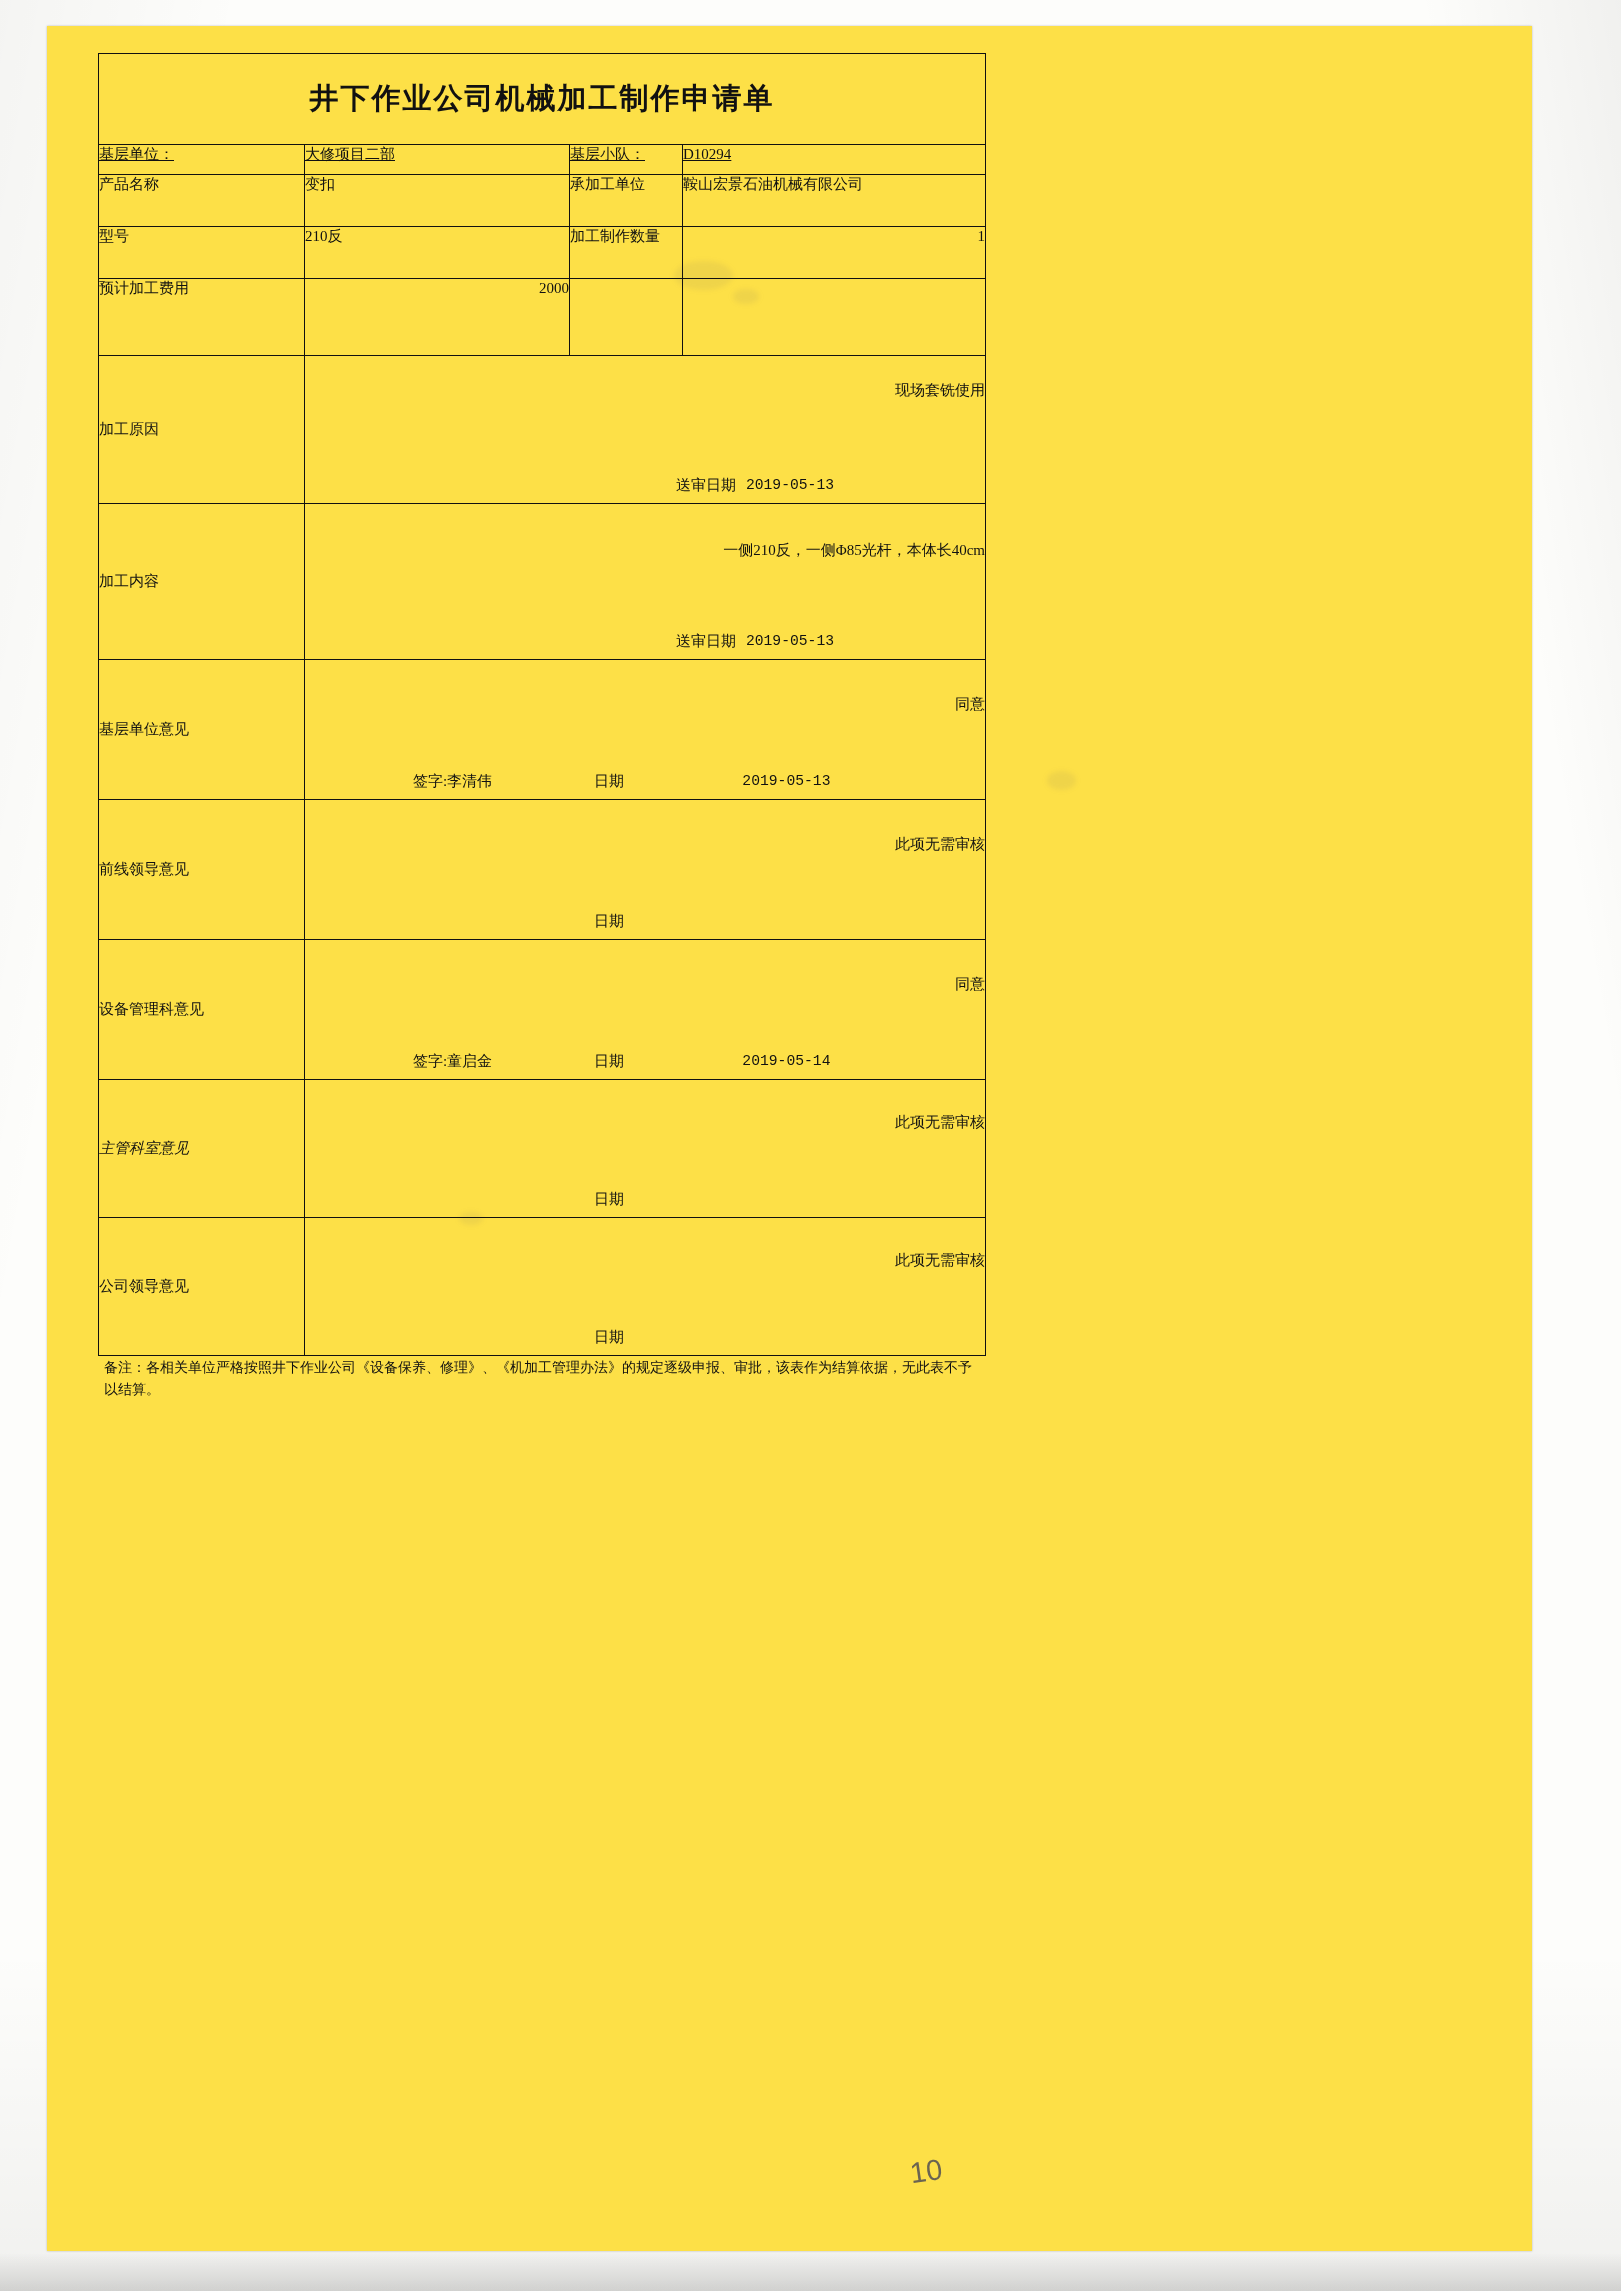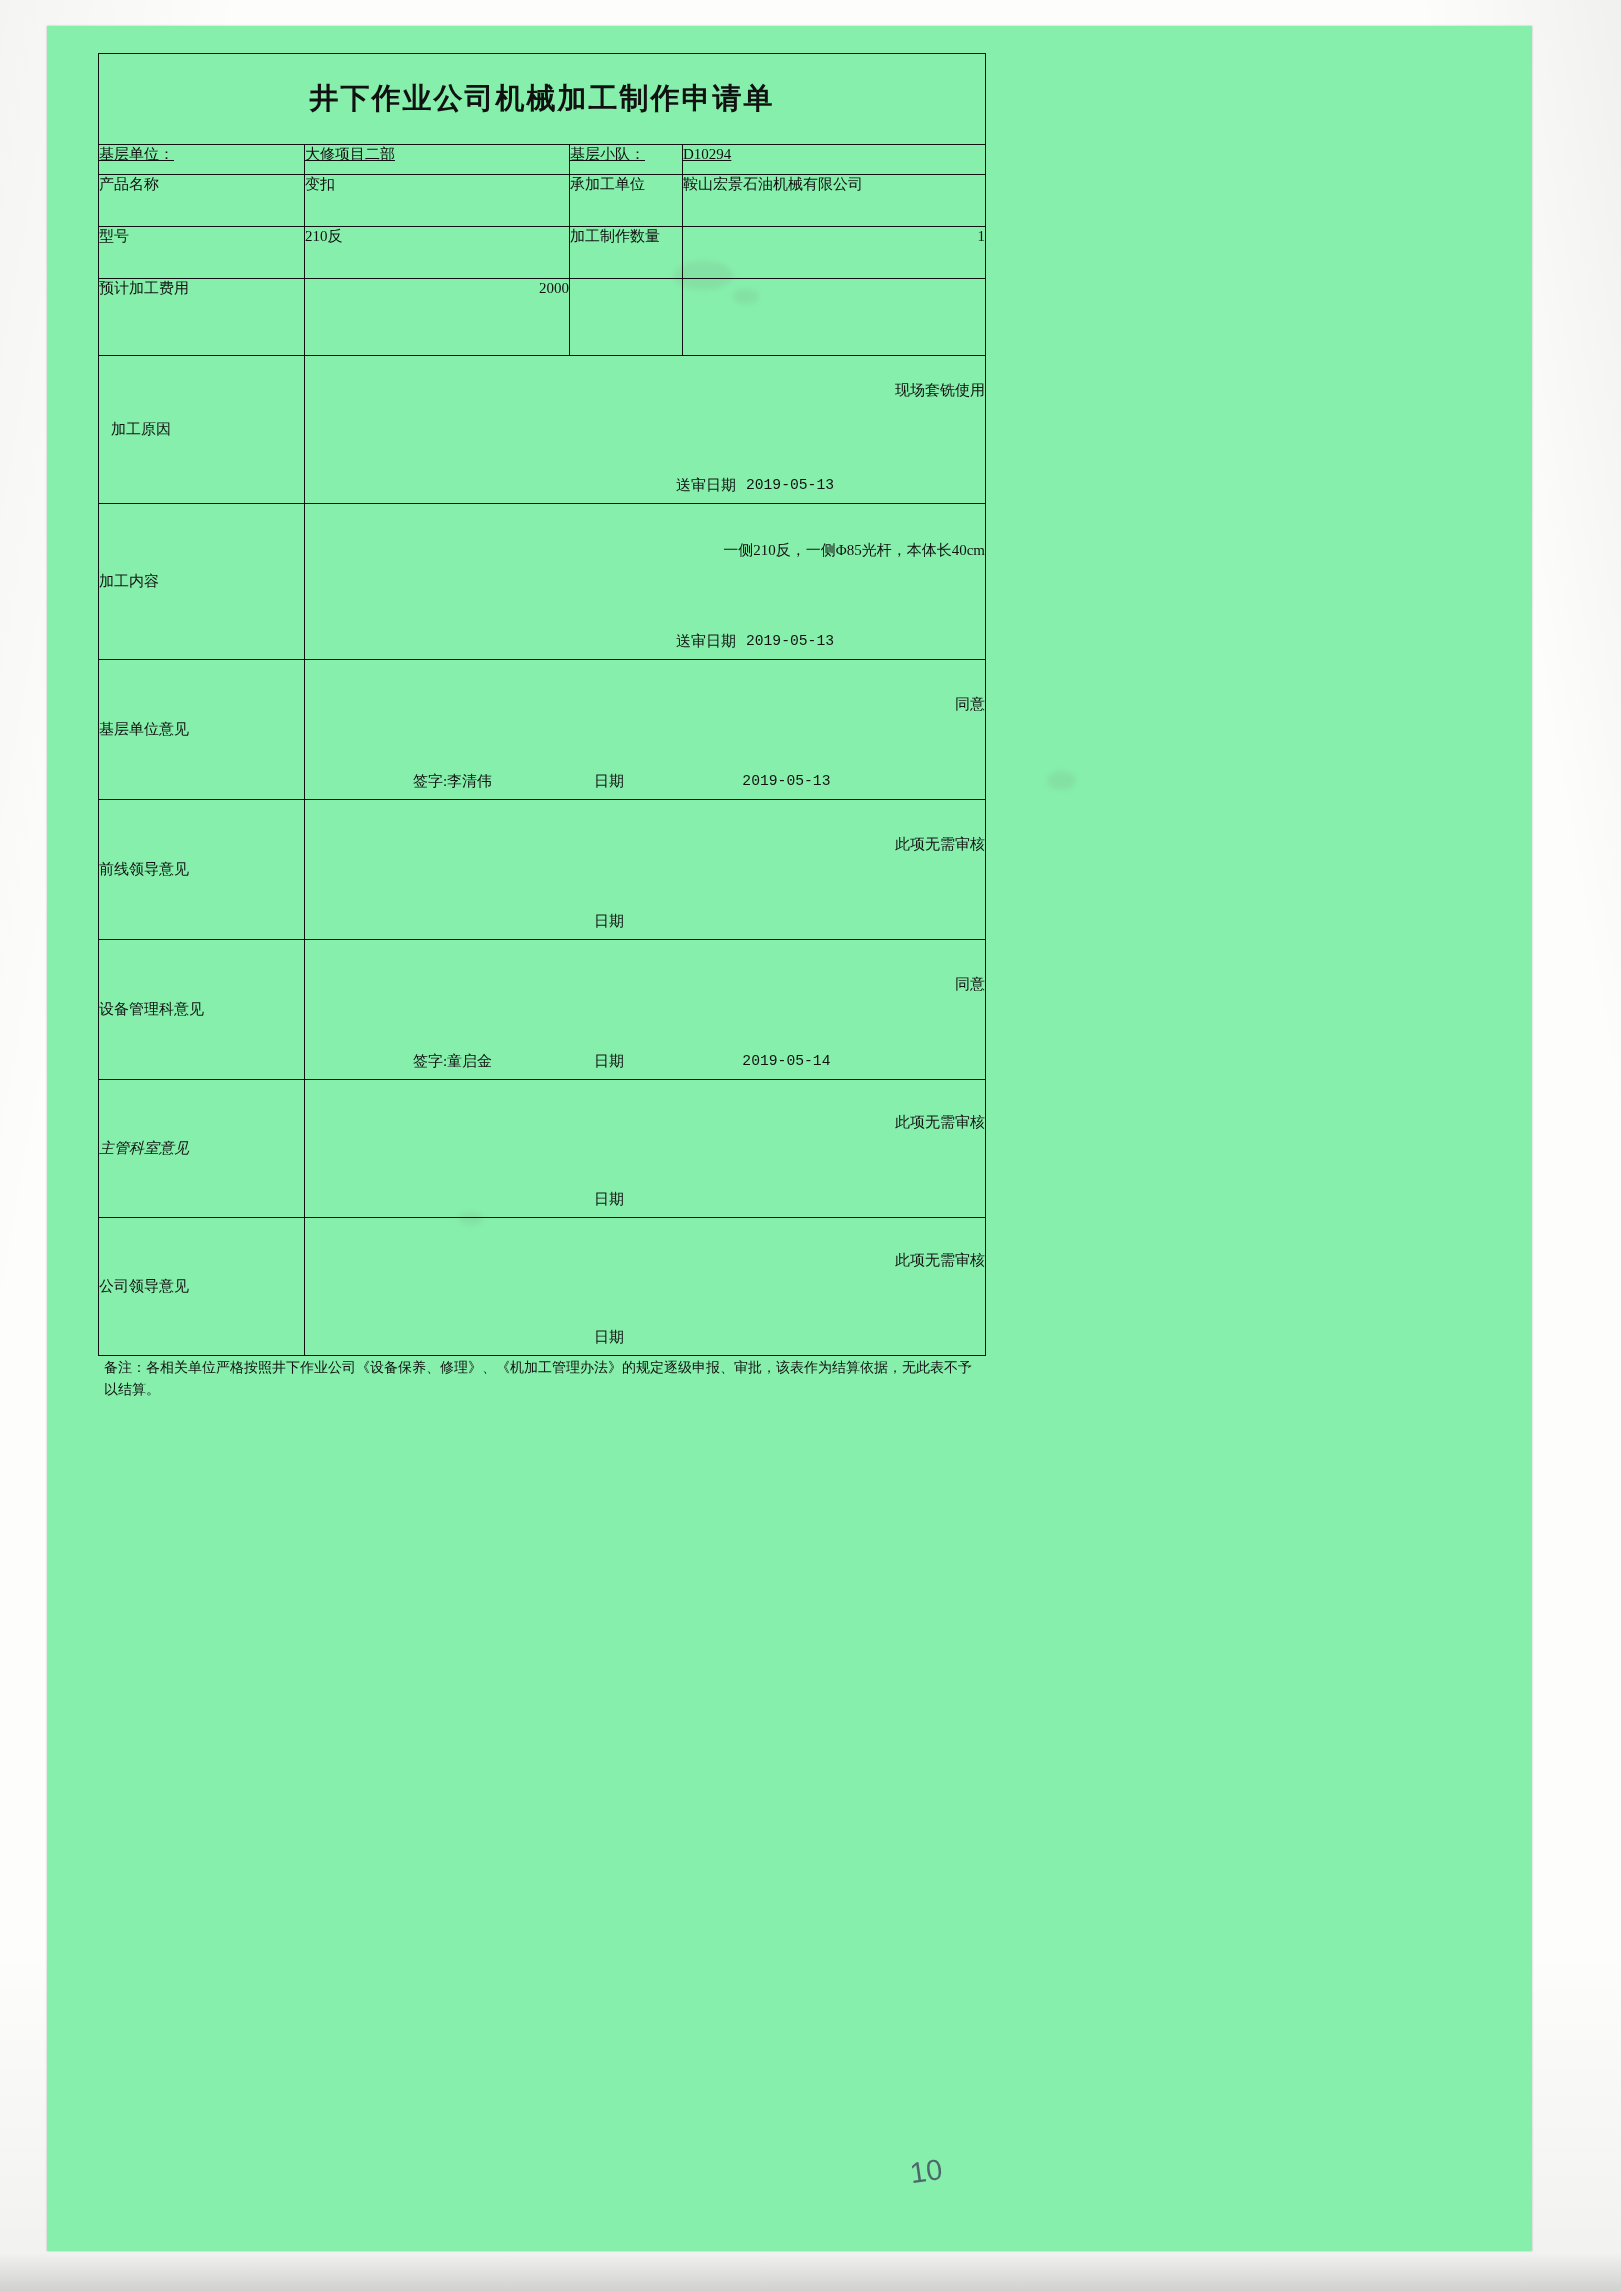--- a/index.html
+++ b/index.html
@@ -32,21 +32,21 @@
       linear-gradient(260deg, rgba(0,0,0,0.05) 0%, rgba(0,0,0,0) 10%),
       linear-gradient(180deg, rgba(0,0,0,0.0) 85%, rgba(0,0,0,0.05) 100%);
     pointer-events: none;
   }
   .sheet {
     position: absolute;
     left: 47px;
     top: 25.5px;
     width: 1485px;
     height: 2225px;
-    background: #86efac;
+    background: #fde047;
     box-shadow: 0 0 2px rgba(0,0,0,0.25);
   }
 
   .doc {
     position: absolute;
     left: 51px;
     top: 27.4px;
     width: 886px;
   }
 
@@ -221,21 +221,21 @@
         </tr>
 
         <tr>
           <td class="lbl" style="height:76px;">预计加工费用</td>
           <td class="val-right">2000</td>
           <td></td>
           <td></td>
         </tr>
 
         <tr>
-          <td class="lbl" style="height:147px; vertical-align:middle;padding-left:12px;">加工原因</td>
+          <td class="lbl" style="height:147px; vertical-align:middle;">加工原因</td>
           <td class="opinion-cell" colspan="3">
             <div class="opinion-body" style="height:147px;">
               <div class="op-main">现场套铣使用</div>
               <div class="op-foot nosig">
                 <div class="dlabel">送审日期</div>
                 <div class="dval">2019-05-13</div>
               </div>
             </div>
           </td>
         </tr>

